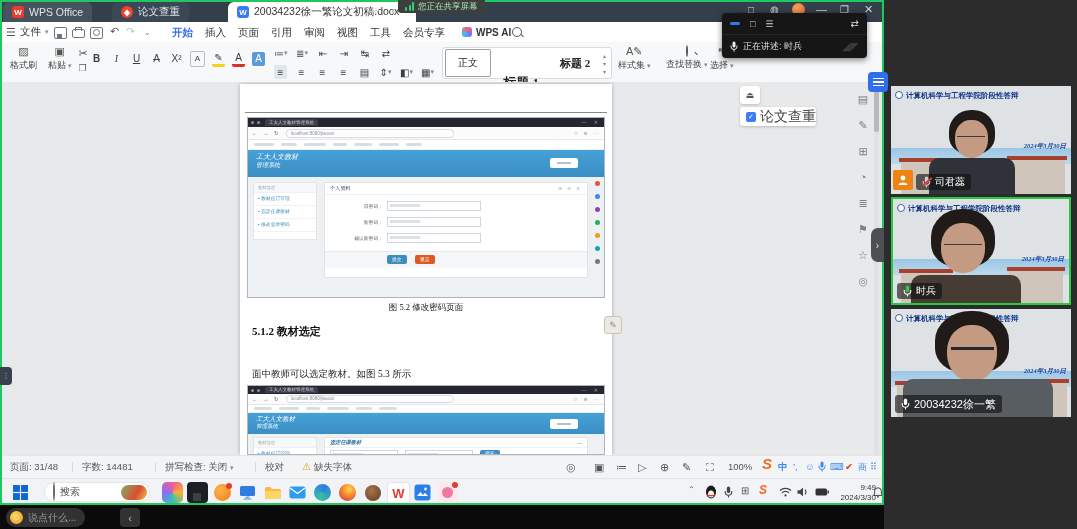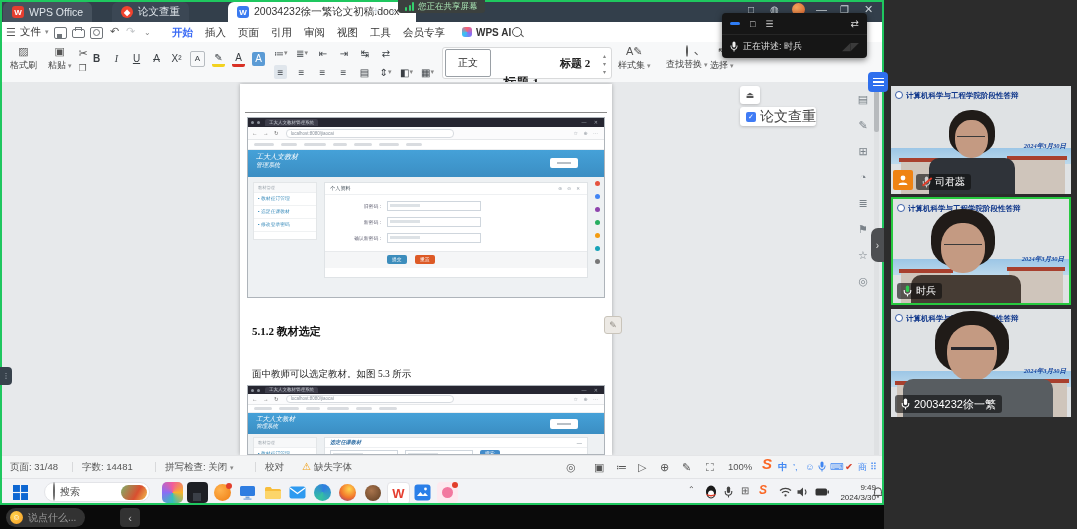--- a/index.html
+++ b/index.html
@@ -373,20 +373,21 @@
                   <div class="extdot" style="background:#4285f4;"></div>
               <div class="extdot" style="background:#8e44ad;"></div>
                   <div class="extdot" style="background:#27ae60;"></div>
               <div class="extdot" style="background:#f39c12;"></div>
                   <div class="extdot" style="background:#16a2b8;"></div>
               <div class="extdot" style="background:#777;"></div>
             </div>
           </div>
         </div>
 
+        <div class="abs serif" style="left:0;right:0;top:218px;text-align:center;font-size:8.5px;color:#222;">图 5.2  修改密码页面</div>
         <div class="abs serif" style="left:12px;top:240px;font-size:11px;font-weight:bold;color:#111;">5.1.2  教材选定</div>
         <div class="abs serif" style="left:12px;right:10px;top:284px;font-size:9.5px;color:#222;">面中教师可以选定教材。如图 5.3 所示</div>
 
         <div class="shot" style="top:301px;height:70px;">
           <div class="sh-title" style="height:8px;">
             <span class="sh-dot"></span>
             <span class="sh-dot"></span>
             <span class="sh-tab" style="line-height:6px;">工大人文教材管理系统</span>
             <span class="sh-winctl">— ✕</span>
           </div>

